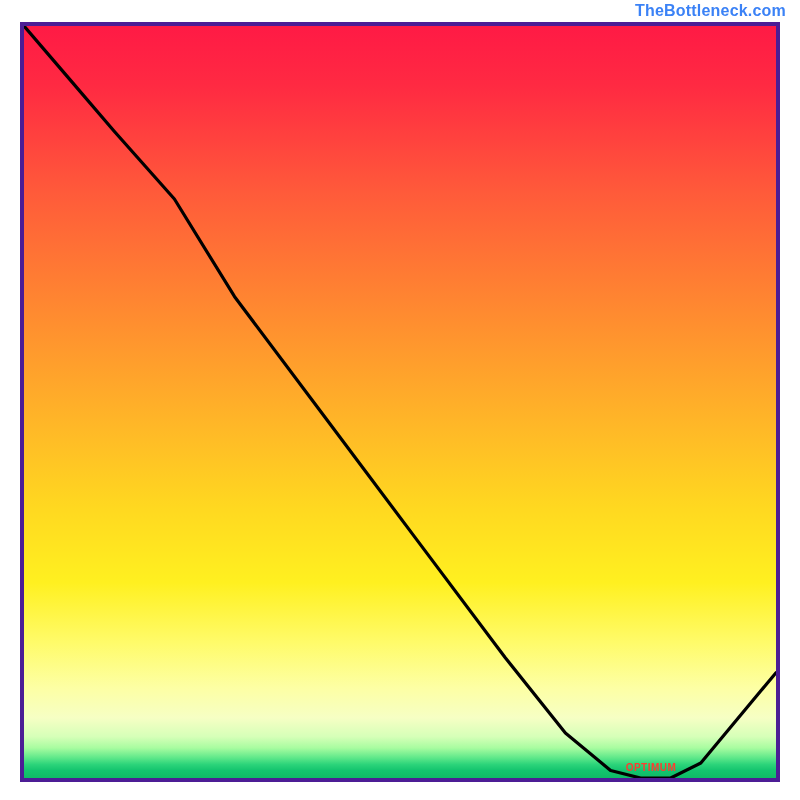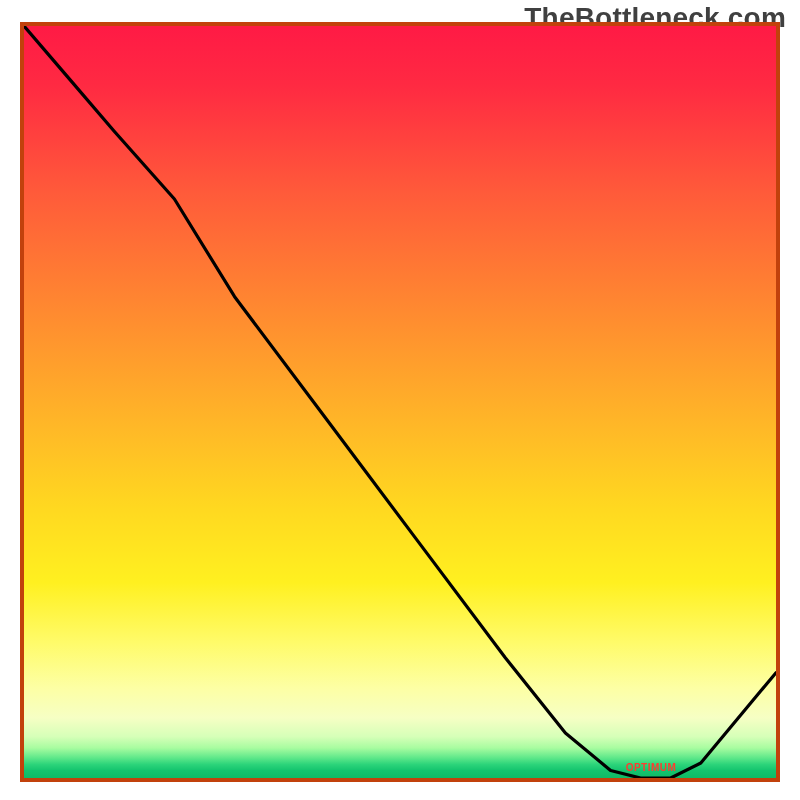--- a/index.html
+++ b/index.html
@@ -3,32 +3,32 @@
 <meta charset="utf-8">
 <style>
   * { margin: 0; padding: 0; box-sizing: border-box; }
   html, body { width: 800px; height: 800px; overflow: hidden; background: #fff; }
   .wrap { position: relative; width: 800px; height: 800px; }
   .attribution {
     position: absolute;
     top: 2px;
     right: 14px;
     font-family: Arial, Helvetica, sans-serif;
-    font-size: 28px;
+    font-size: 16px;
     font-weight: 600;
-    color: #404040;
+    color: #3b82f6;
     letter-spacing: 0.2px;
   }
   .plot-area {
     position: absolute;
     left: 20px;
     top: 22px;
     width: 760px;
     height: 760px;
-    border: 4px solid #c2410c;
+    border: 4px solid #4c1d95;
     overflow: hidden;
   }
   .gradient {
     position: absolute;
     inset: 0;
     
     background: linear-gradient(
       to bottom,
       #ff1a45 0%,
       #ff2a42 8%,

